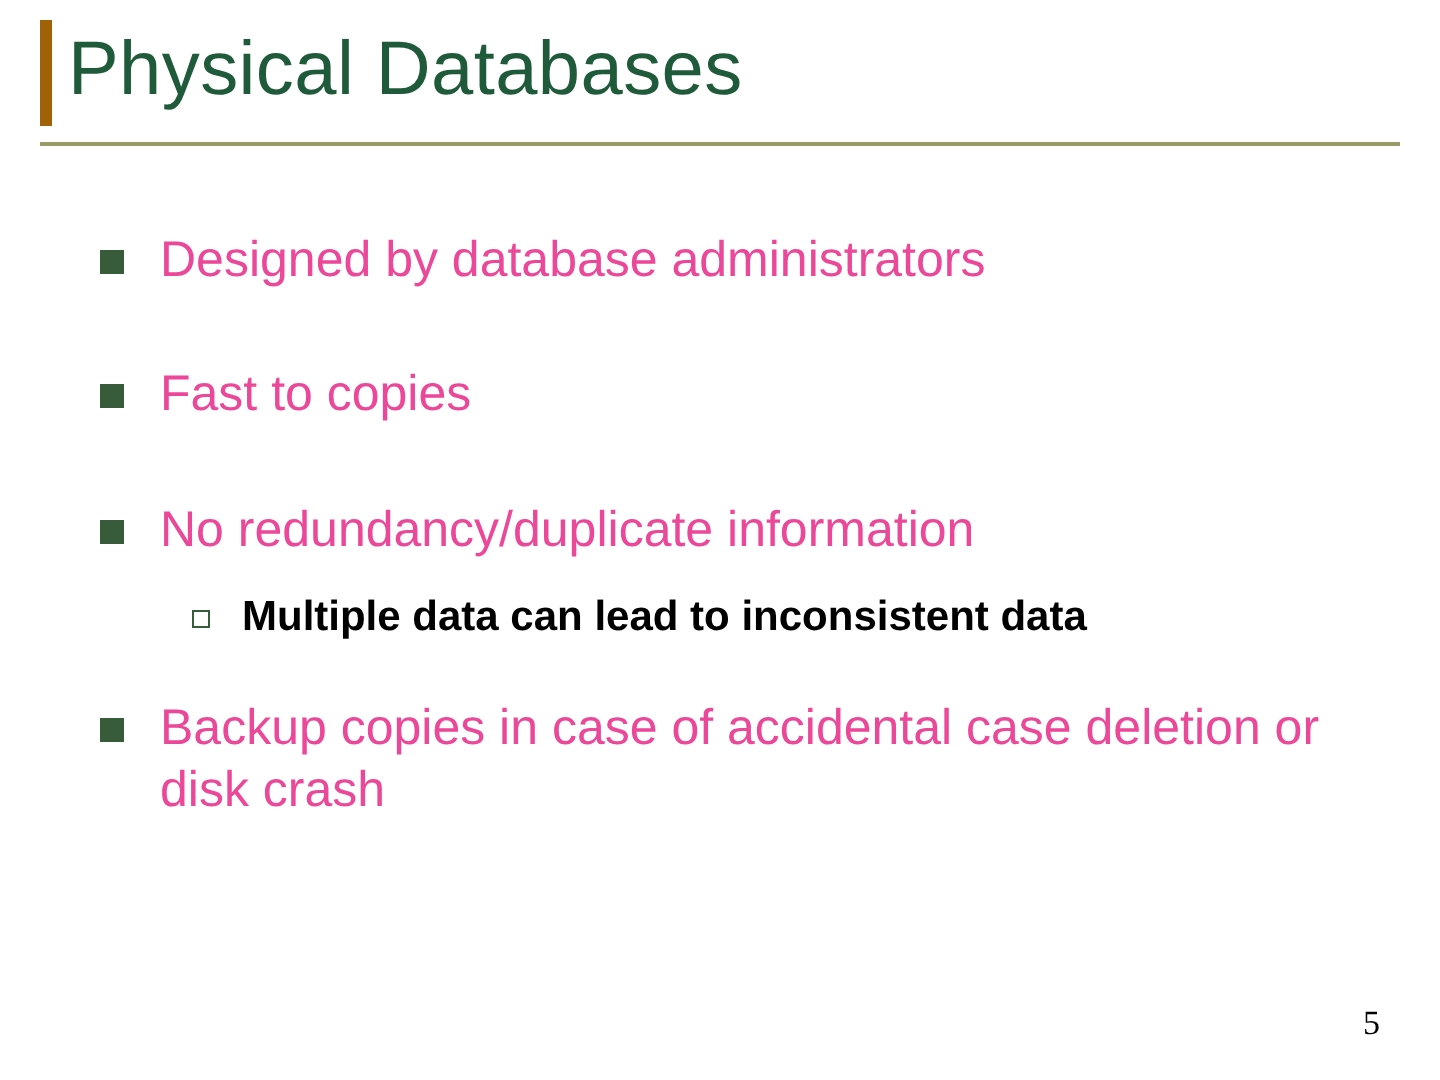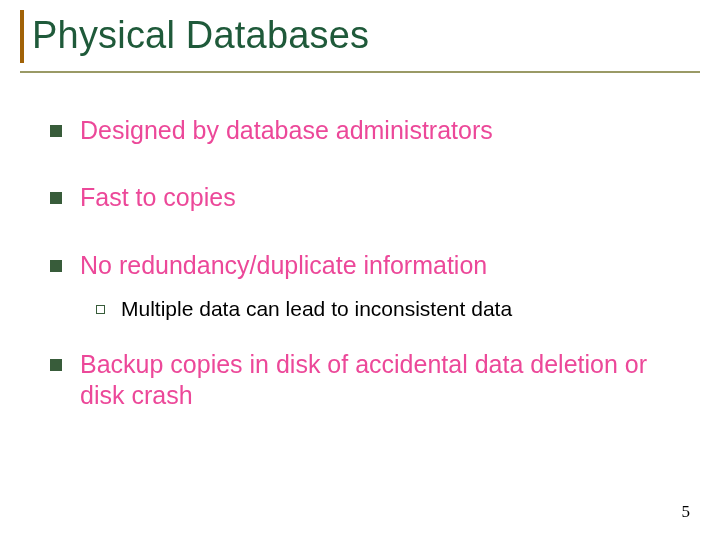--- a/index.html
+++ b/index.html
@@ -27,21 +27,21 @@
     width: 100%;
   }
   .title {
     color: #1f5a3a;
     font-size: 38px;
     font-weight: 400;
     padding-left: 2px;
     letter-spacing: 0.2px;
   }
   .title-container {
-    border-left: 4px solid #a16207;
+    border-left: 6px solid #a16207;
     padding-left: 0;
   }
   .title-inner {
     padding: 4px 0 6px 6px;
   }
   .content {
     position: absolute;
     left: 50px;
     top: 115px;
     right: 50px;
@@ -64,20 +64,21 @@
   }
   .bullet-l1 .txt { line-height: 1.25; }
   .bullet-l2 {
     display: flex;
     align-items: flex-start;
     margin-left: 46px;
     margin-top: 14px;
     margin-bottom: 28px;
     font-size: 21px;
     color: #000;
+    font-weight: bold;
   }
   .sq-l2 {
     width: 9px;
     height: 9px;
     border: 1.5px solid #385c3a;
     background: transparent;
     flex: 0 0 9px;
     margin-top: 8px;
     margin-right: 16px;
   }
@@ -123,20 +124,20 @@
         <span class="txt">No redundancy/duplicate information</span>
       </div>
       <div class="bullet-l2">
         <span class="sq-l2"></span>
         <span class="txt">Multiple data can lead to inconsistent data</span>
       </div>
     </div>
 
     <div class="bullet-l1">
       <span class="sq-l1"></span>
-      <span class="txt">Backup copies in disk of accidental data deletion or disk crash</span>
+      <span class="txt">Backup copies in case of accidental case deletion or disk crash</span>
     </div>
 
   </div>
 
   <div class="pagenum">5</div>
 
 </div>
 
 </body></html>

